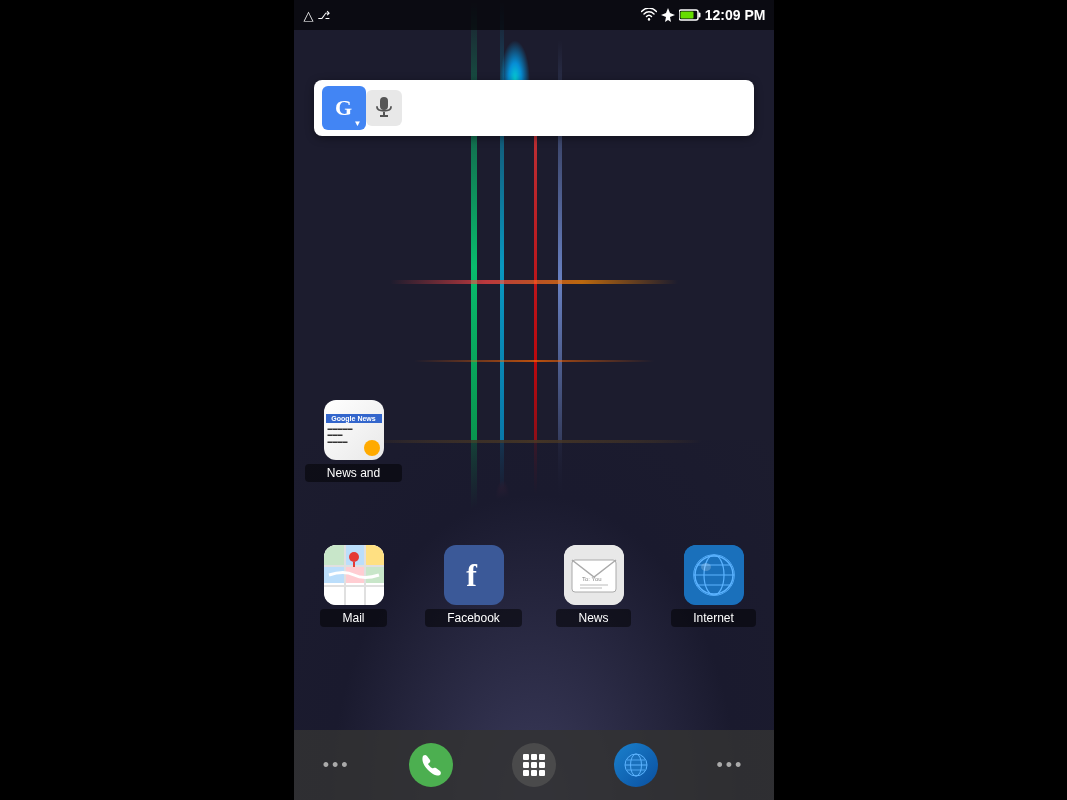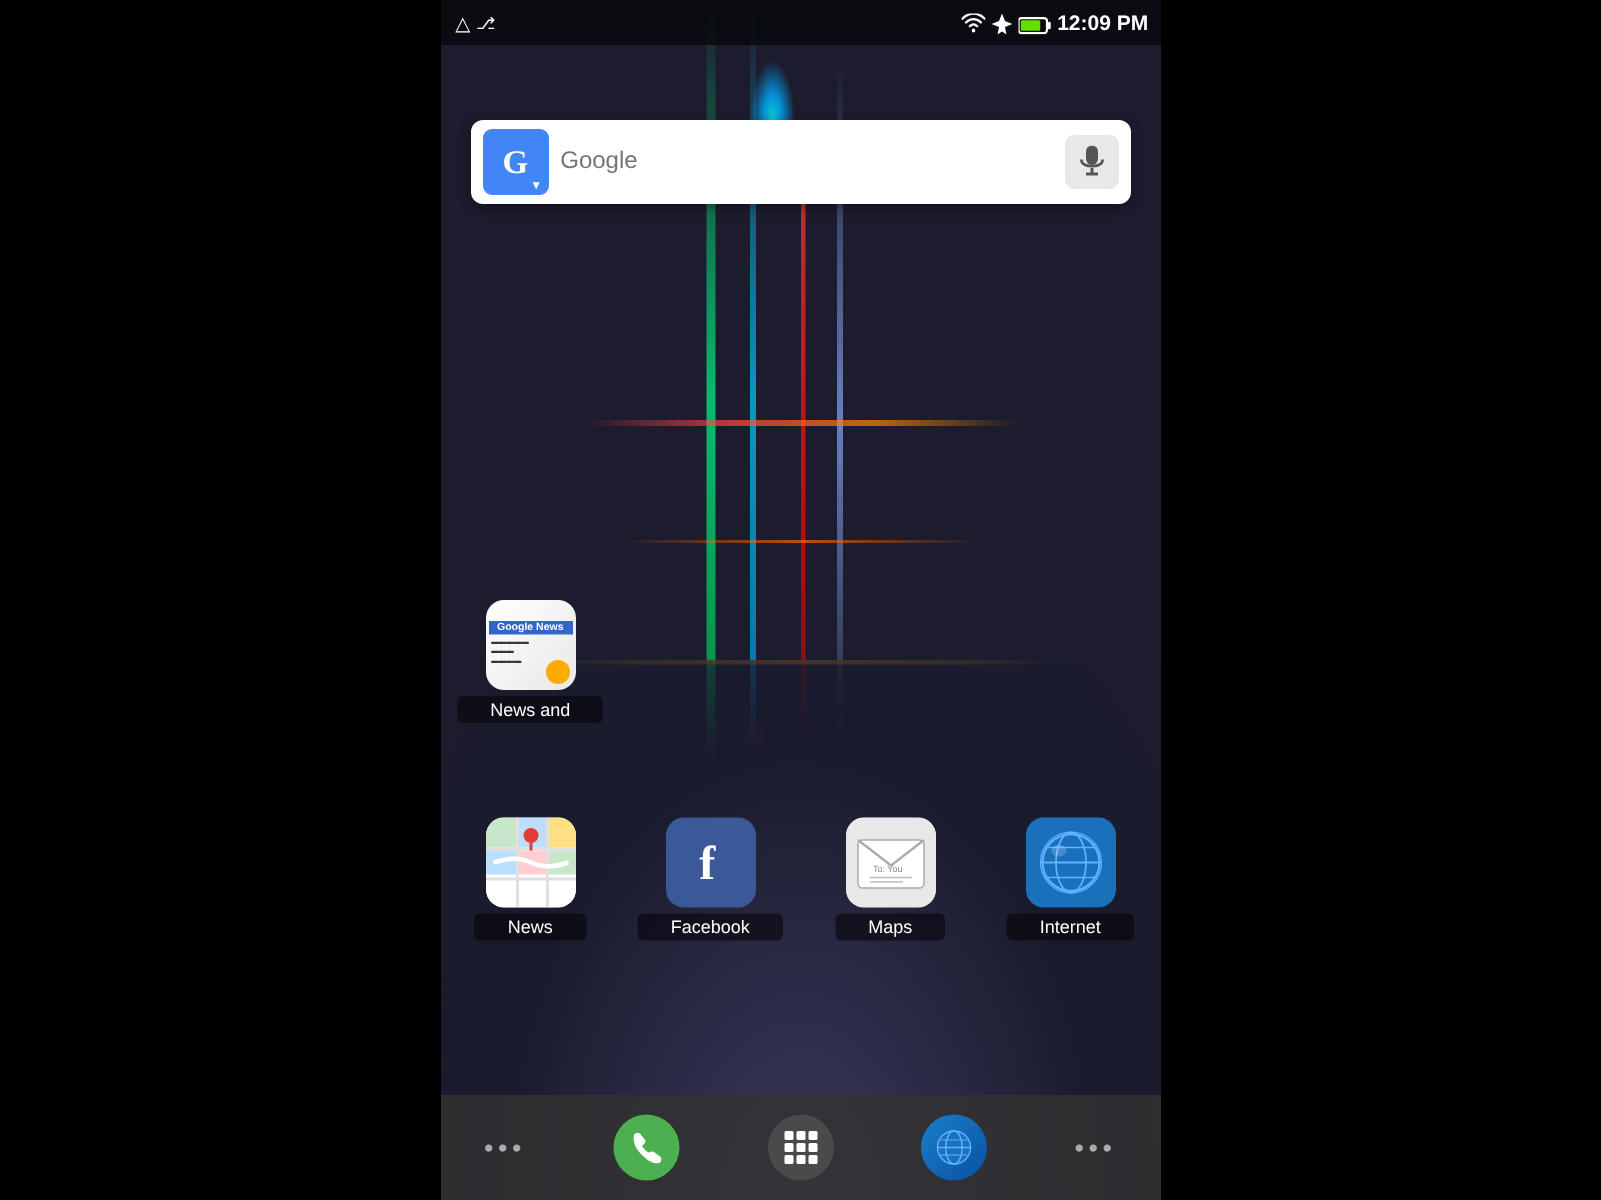--- a/index.html
+++ b/index.html
@@ -102,21 +102,21 @@
       left: 10px;
       display: flex;
       gap: 4px;
       align-items: center;
     }
     .status-icons-right {
       position: absolute;
       right: 8px;
       display: flex;
       gap: 4px;
-      align-items: flex-end;
+      align-items: center;
     }
     .status-time {
       color: #fff;
       font-size: 14px;
       font-weight: bold;
     }
     
     .search-bar-container {
       position: absolute;
       top: 80px;
@@ -374,21 +374,20 @@
 
       <span class="status-time">12:09 PM</span>
     </div>
   </div>
 
   <div class="search-bar-container">
     <div class="google-logo-btn">
       <span class="g-letter">G</span>
       <span class="dropdown-arrow">▼</span>
     </div>
-    <input class="search-input-area" type="text" readonly="" placeholder="Google" style="">
     <div class="mic-btn">
       <svg width="18" height="22" viewBox="0 0 18 22">
         <rect x="5" y="0" width="8" height="13" rx="4" fill="#555"></rect>
         <path d="M2 10 C2 15 16 15 16 10" stroke="#555" stroke-width="1.8" fill="none" stroke-linecap="round"></path>
         <line x1="9" y1="15" x2="9" y2="19" stroke="#555" stroke-width="2"></line>
         <line x1="5" y1="19" x2="13" y2="19" stroke="#555" stroke-width="2"></line>
       </svg>
     </div>
   </div>
 
@@ -432,21 +431,21 @@
           <rect x="0" y="22" width="20" height="16" fill="#bbdefb"></rect>
           <rect x="22" y="22" width="18" height="16" fill="#ffcdd2"></rect>
           <rect x="42" y="22" width="18" height="16" fill="#c8e6c9"></rect>
 
           <path d="M5 30 Q20 25 30 30 Q40 35 55 30" stroke="#fff" stroke-width="3" fill="none"></path>
 
           <circle cx="30" cy="12" r="5" fill="#e53935"></circle>
           <path d="M30 17 L30 22" stroke="#e53935" stroke-width="2"></path>
         </svg>
       </div>
-      <span class="app-label">News</span>
+      <span class="app-label">Mail</span>
     </div>
 
     <div class="app-icon-wrapper">
       <div class="app-icon icon-facebook" style="border-radius:12px;">
         <span class="fb-f">f</span>
       </div>
       <span class="app-label">Facebook</span>
     </div>
 
     <div class="app-icon-wrapper">
@@ -457,21 +456,21 @@
           <rect x="8" y="15" width="44" height="32" rx="3" fill="white" stroke="#aaa" stroke-width="1"></rect>
 
           <path d="M8 15 L30 32 L52 15" stroke="#aaa" stroke-width="1.5" fill="none"></path>
 
           <text x="18" y="36" font-size="6" fill="#888">To: You</text>
 
           <line x1="16" y1="40" x2="44" y2="40" stroke="#bbb" stroke-width="1"></line>
           <line x1="16" y1="43" x2="38" y2="43" stroke="#bbb" stroke-width="1"></line>
         </svg>
       </div>
-      <span class="app-label">Maps</span>
+      <span class="app-label">News</span>
     </div>
 
     <div class="app-icon-wrapper">
       <div class="app-icon icon-internet" style="border-radius:12px; background:linear-gradient(135deg,#1a80cc,#0a50a0);">
         <svg width="60" height="60" viewBox="0 0 60 60">
           <rect width="60" height="60" rx="12" fill="#1a70bb"></rect>
           <circle cx="30" cy="30" r="20" fill="none" stroke="#5cb3ff" stroke-width="1.5"></circle>
           <circle cx="30" cy="30" r="20" fill="#1a70bb"></circle>
 
           <ellipse cx="30" cy="30" rx="10" ry="20" fill="none" stroke="#5cb3ff" stroke-width="1.2"></ellipse>

